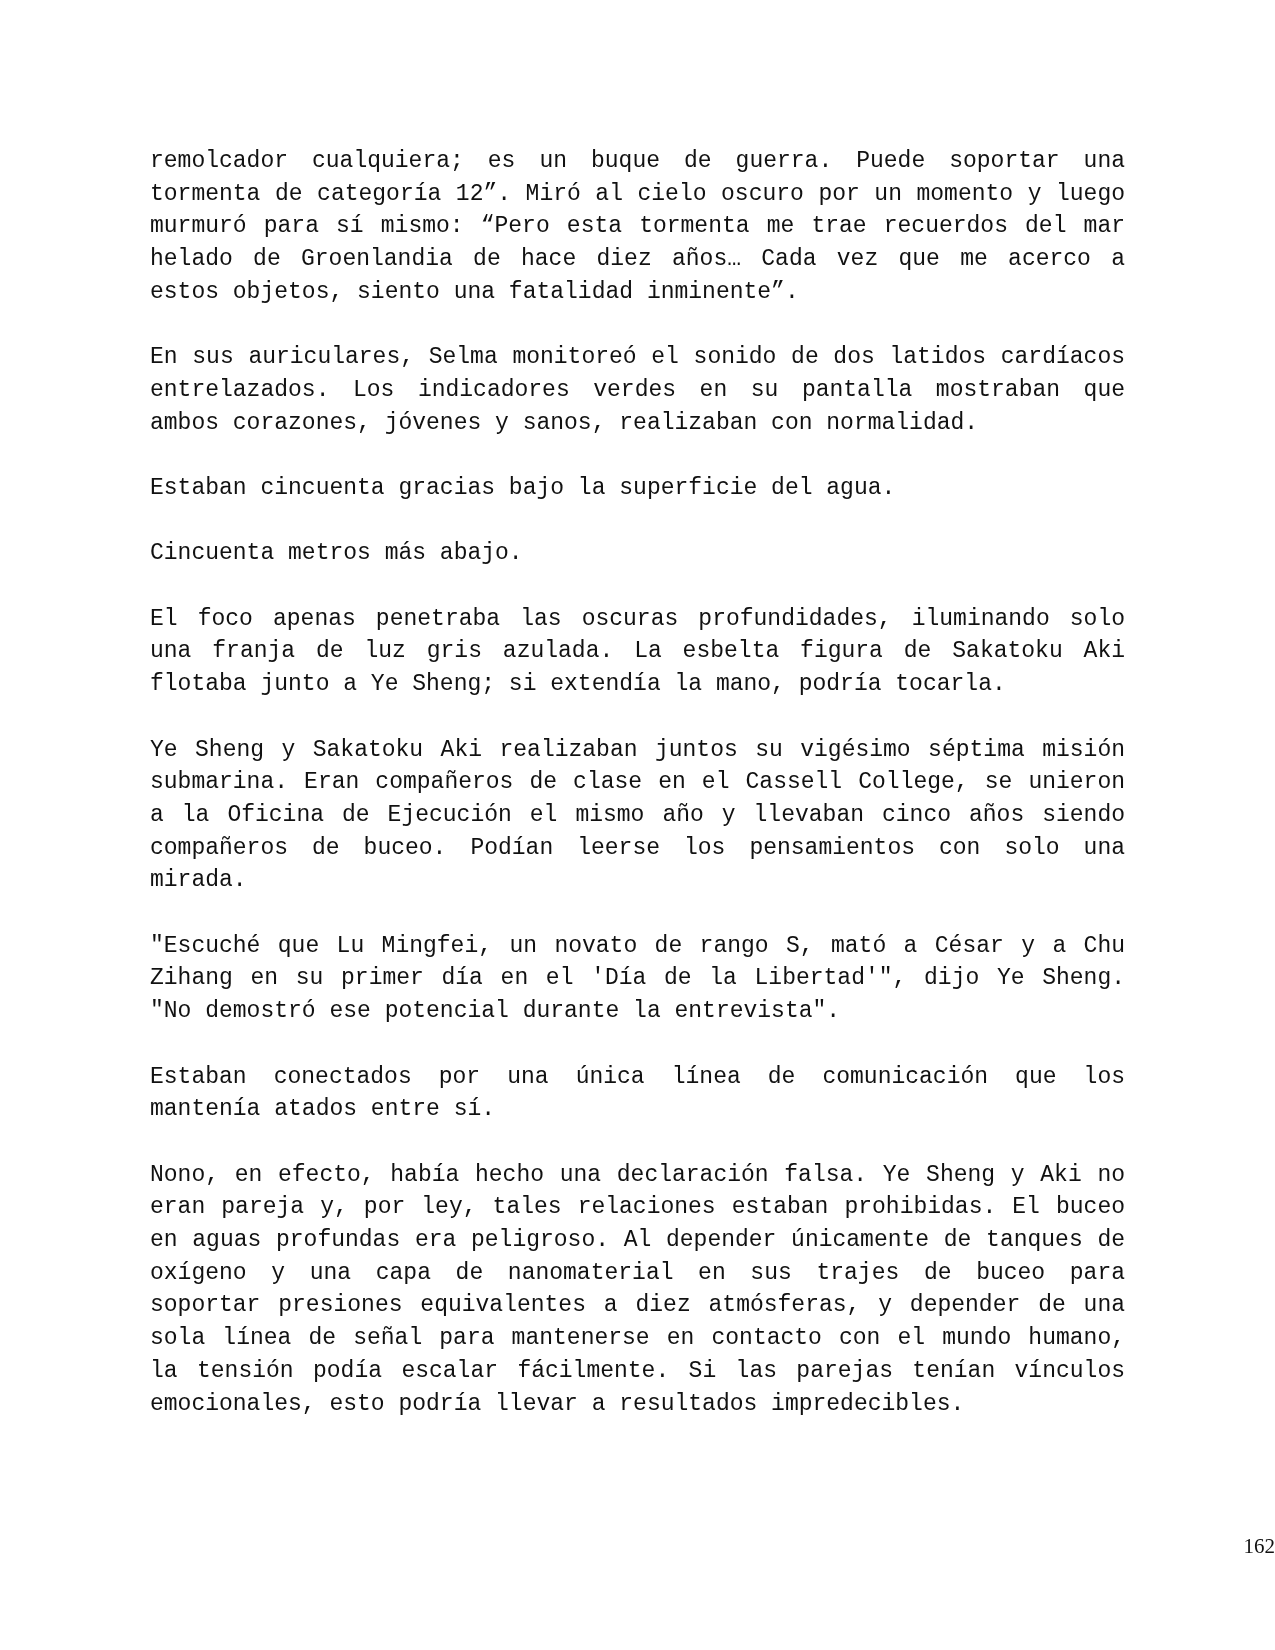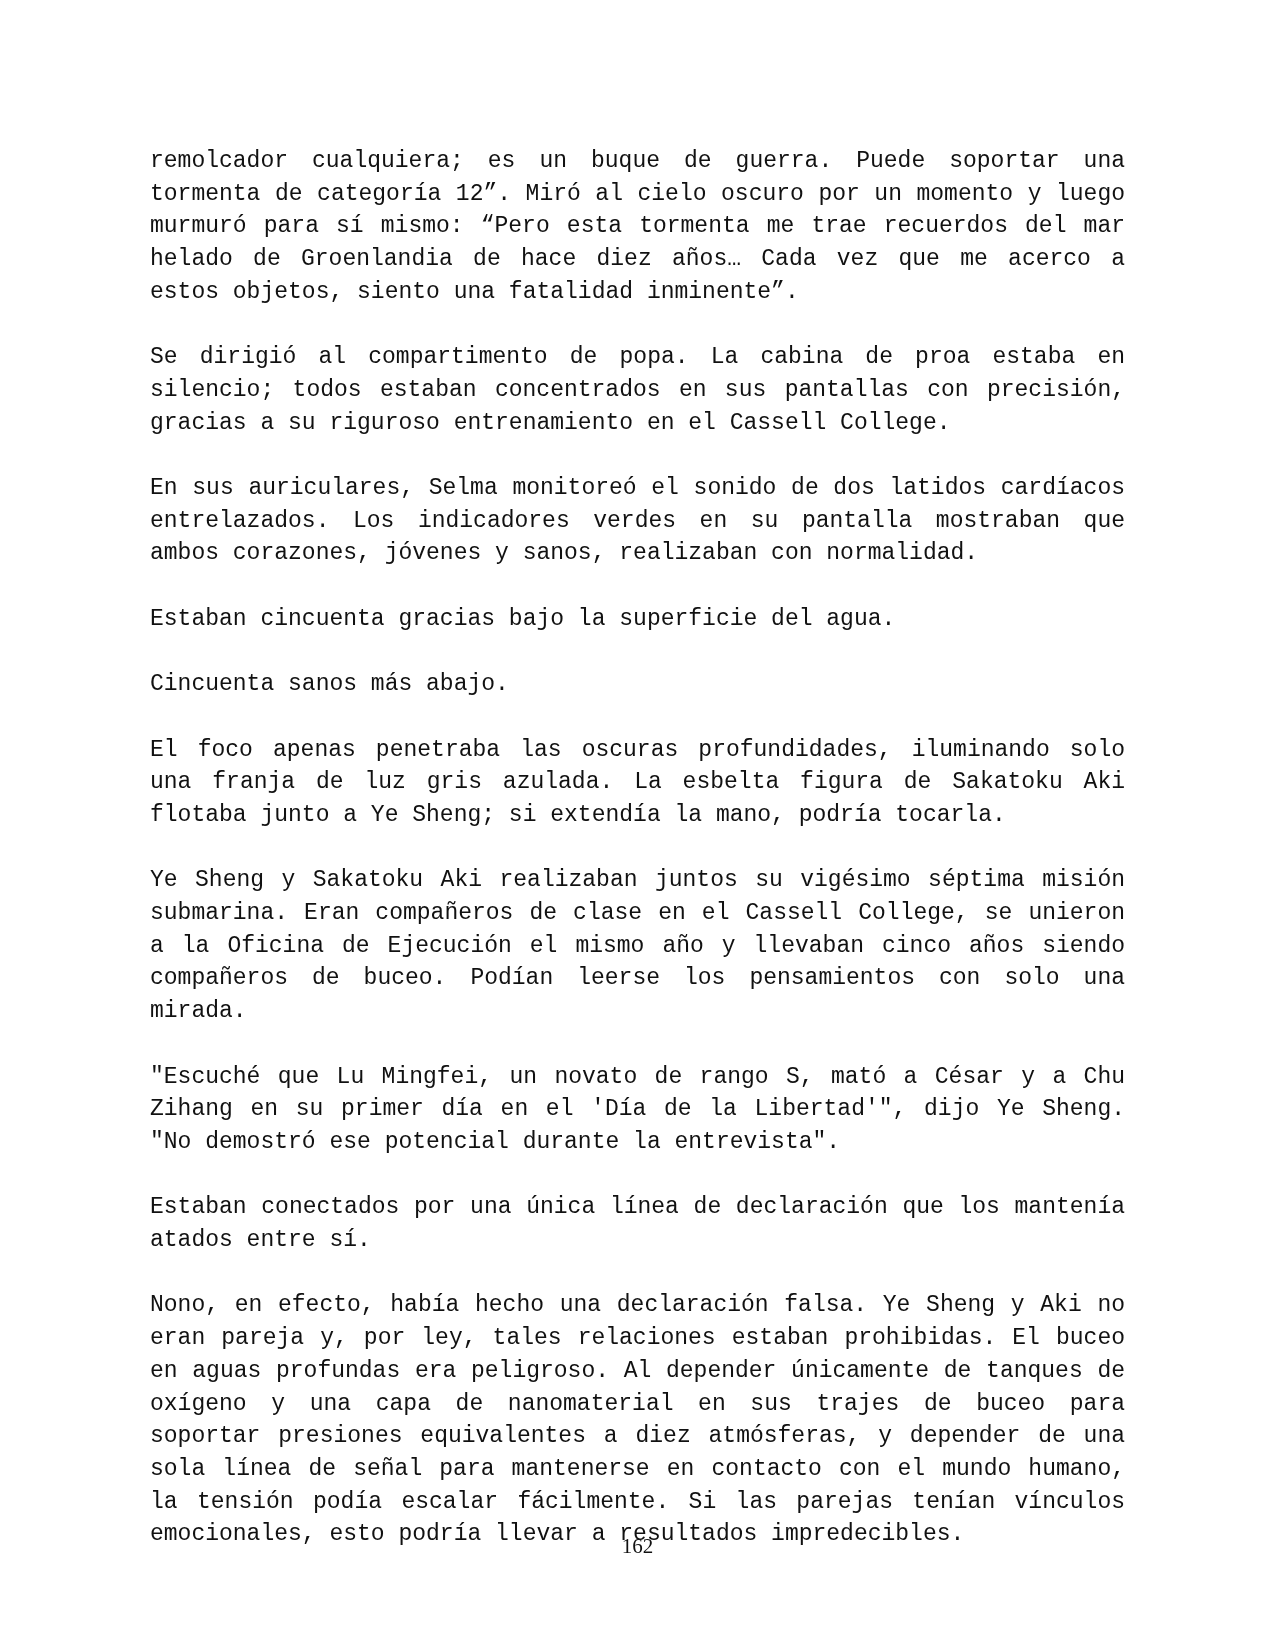--- a/index.html
+++ b/index.html
@@ -26,34 +26,33 @@
     }
     .page-body p {
       margin: 0 0 32.7px 0;
       font-family: Liberation Mono, monospace;
     }
     .page-number {
       position: absolute;
       left: 0;
       width: 1275px;
       top: 1533px;
-      text-align: center;
+      text-align: right;
       font-size: 21px;
       line-height: 26px;
     }
   </style>
 </head>
 <body>
 
 <div class="page-body">
   <p>remolcador cualquiera; es un buque de guerra. Puede soportar una tormenta de categoría 12”. Miró al cielo oscuro por un momento y luego murmuró para sí mismo: “Pero esta tormenta me trae recuerdos del mar helado de Groenlandia de hace diez años… Cada vez que me acerco a estos objetos, siento una fatalidad inminente”.</p>
-  <p>Se dirigió al compartimento de popa. La cabina de proa estaba en silencio; todos estaban concentrados en sus pantallas con precisión, gracias a su riguroso entrenamiento en el Cassell College.</p>
   <p>En sus auriculares, Selma monitoreó el sonido de dos latidos cardíacos entrelazados. Los indicadores verdes en su pantalla mostraban que ambos corazones, jóvenes y sanos, realizaban con normalidad.</p>
   <p>Estaban cincuenta gracias bajo la superficie del agua.</p>
-  <p>Cincuenta sanos más abajo.</p>
+  <p>Cincuenta metros más abajo.</p>
   <p>El foco apenas penetraba las oscuras profundidades, iluminando solo una franja de luz gris azulada. La esbelta figura de Sakatoku Aki flotaba junto a Ye Sheng; si extendía la mano, podría tocarla.</p>
   <p>Ye Sheng y Sakatoku Aki realizaban juntos su vigésimo séptima misión submarina. Eran compañeros de clase en el Cassell College, se unieron a la Oficina de Ejecución el mismo año y llevaban cinco años siendo compañeros de buceo. Podían leerse los pensamientos con solo una mirada.</p>
   <p>"Escuché que Lu Mingfei, un novato de rango S, mató a César y a Chu Zihang en su primer día en el 'Día de la Libertad'", dijo Ye Sheng. "No demostró ese potencial durante la entrevista".</p>
-  <p>Estaban conectados por una única línea de declaración que los mantenía atados entre sí.</p>
+  <p>Estaban conectados por una única línea de comunicación que los mantenía atados entre sí.</p>
   <p>Nono, en efecto, había hecho una declaración falsa. Ye Sheng y Aki no eran pareja y, por ley, tales relaciones estaban prohibidas. El buceo en aguas profundas era peligroso. Al depender únicamente de tanques de oxígeno y una capa de nanomaterial en sus trajes de buceo para soportar presiones equivalentes a diez atmósferas, y depender de una sola línea de señal para mantenerse en contacto con el mundo humano, la tensión podía escalar fácilmente. Si las parejas tenían vínculos emocionales, esto podría llevar a resultados impredecibles.</p>
 </div>
 
 <div class="page-number">162</div>
 
 </body></html>

